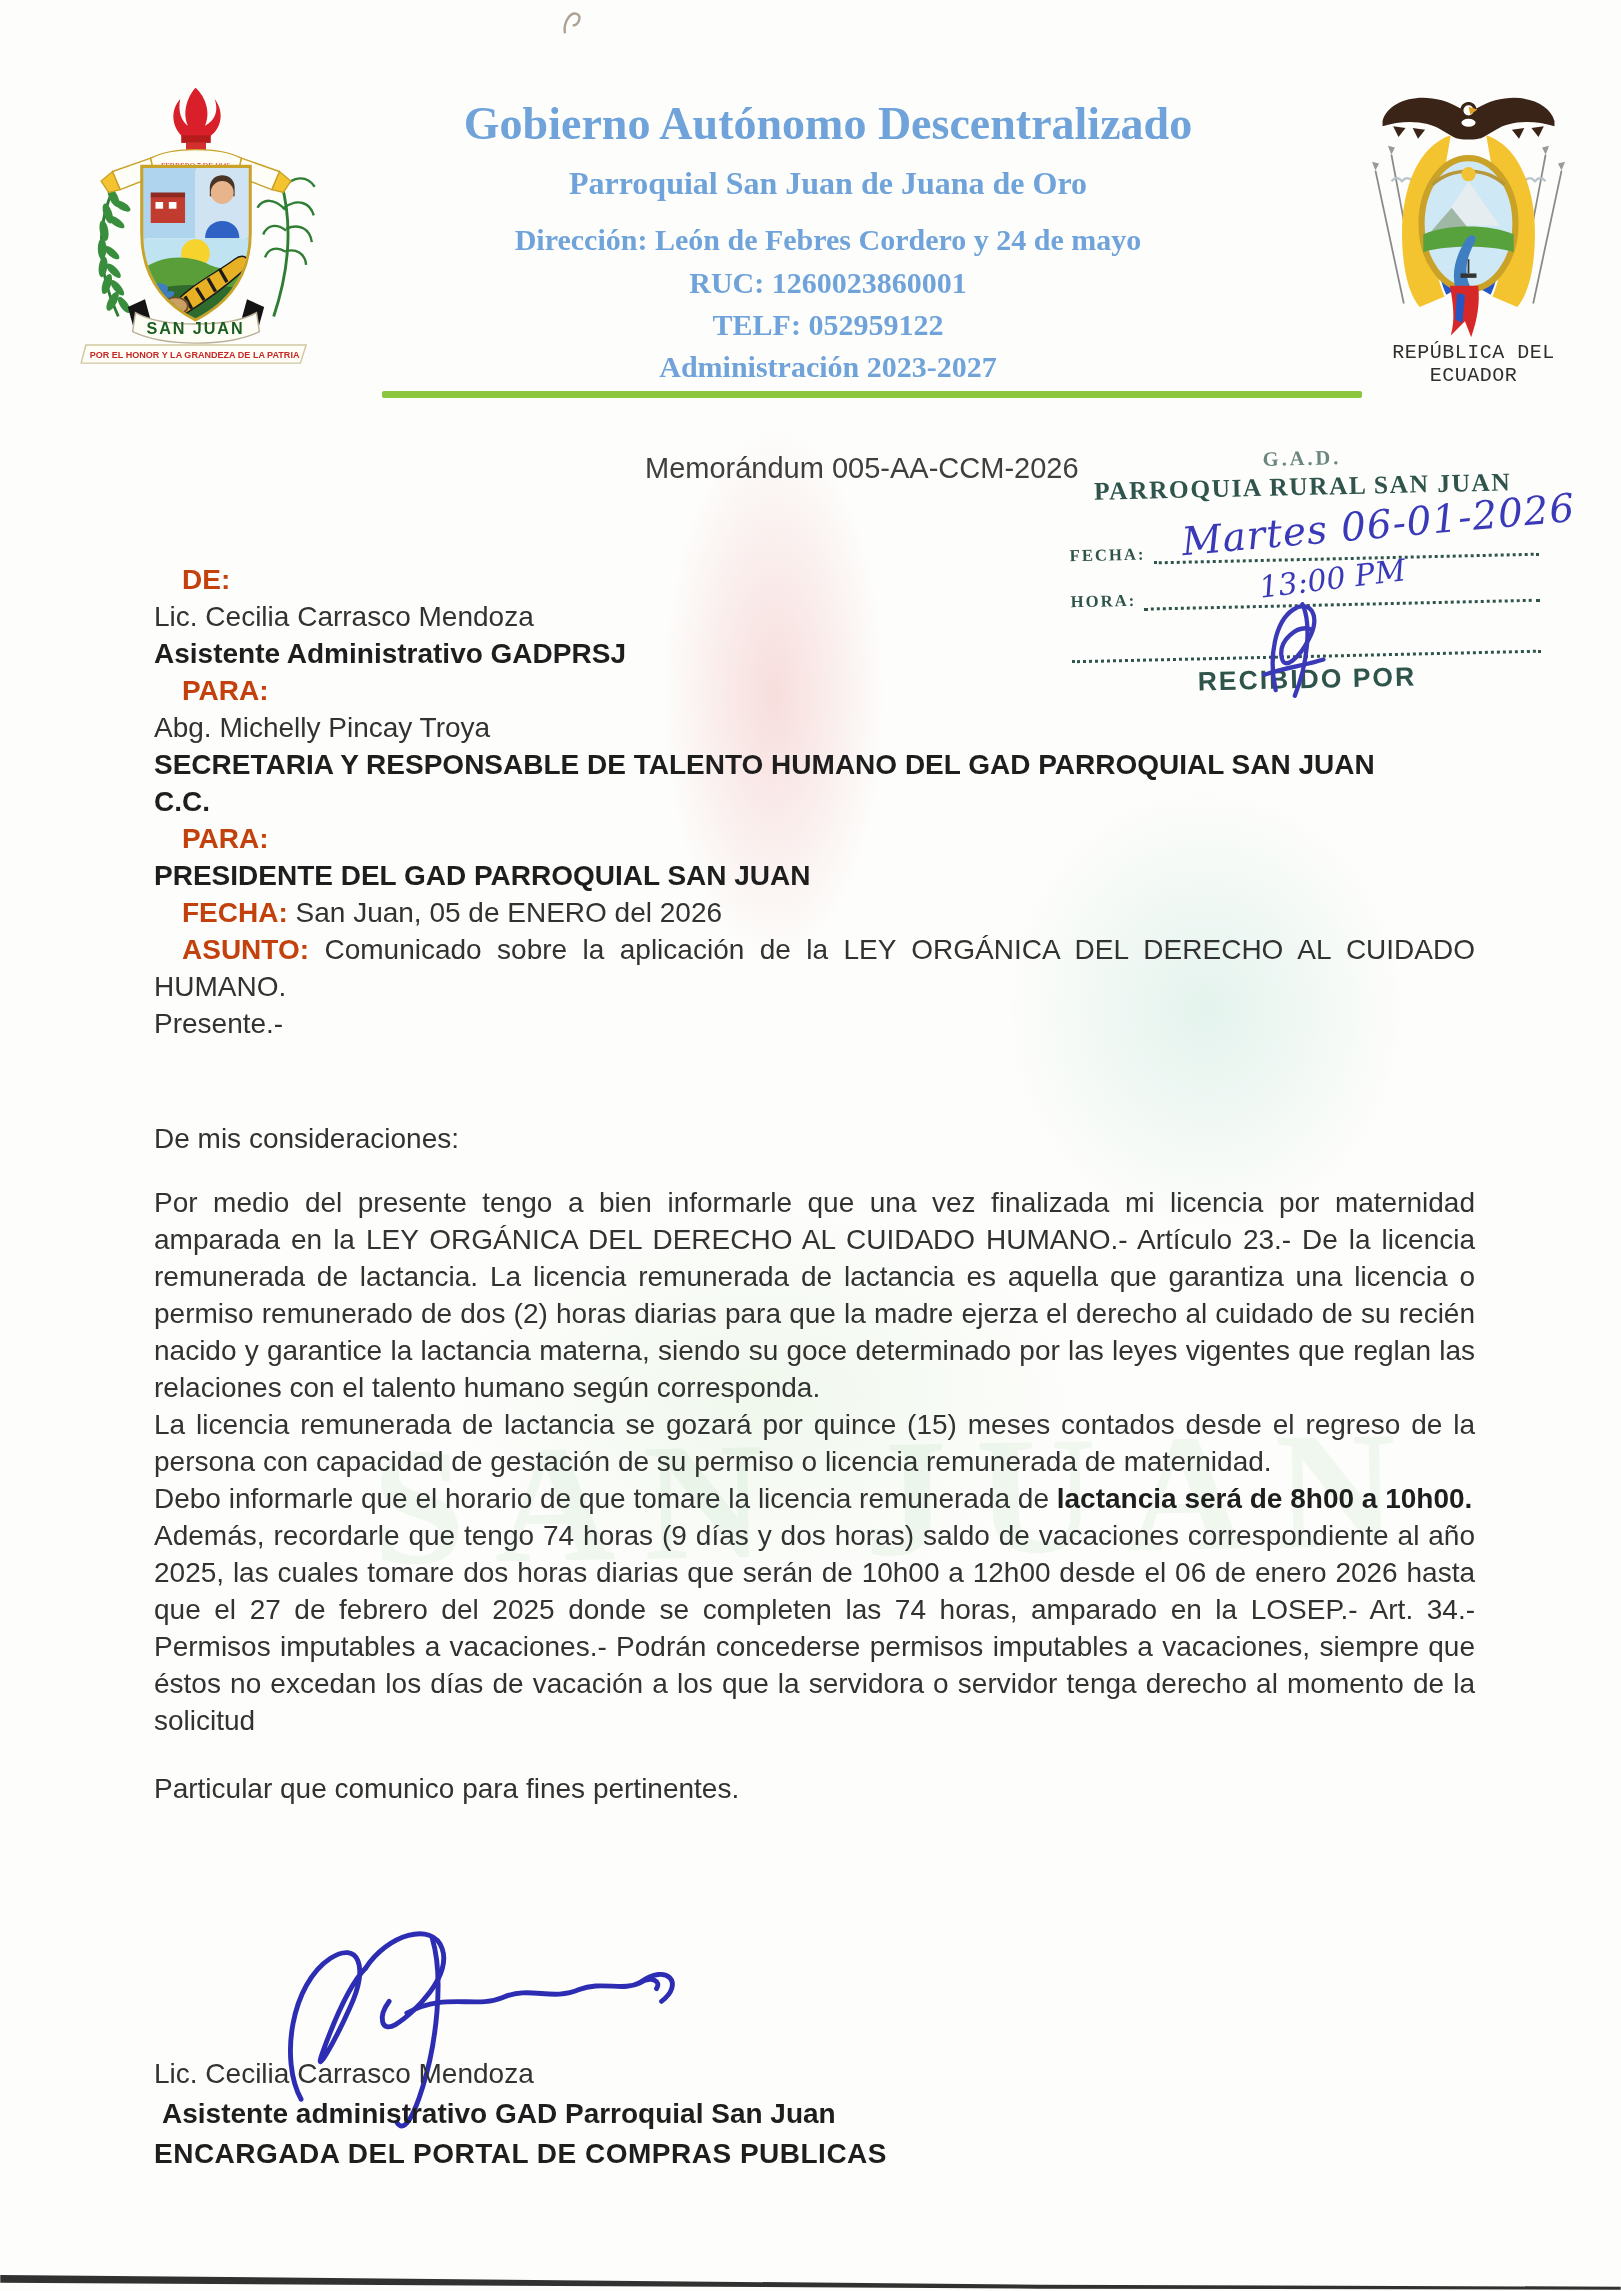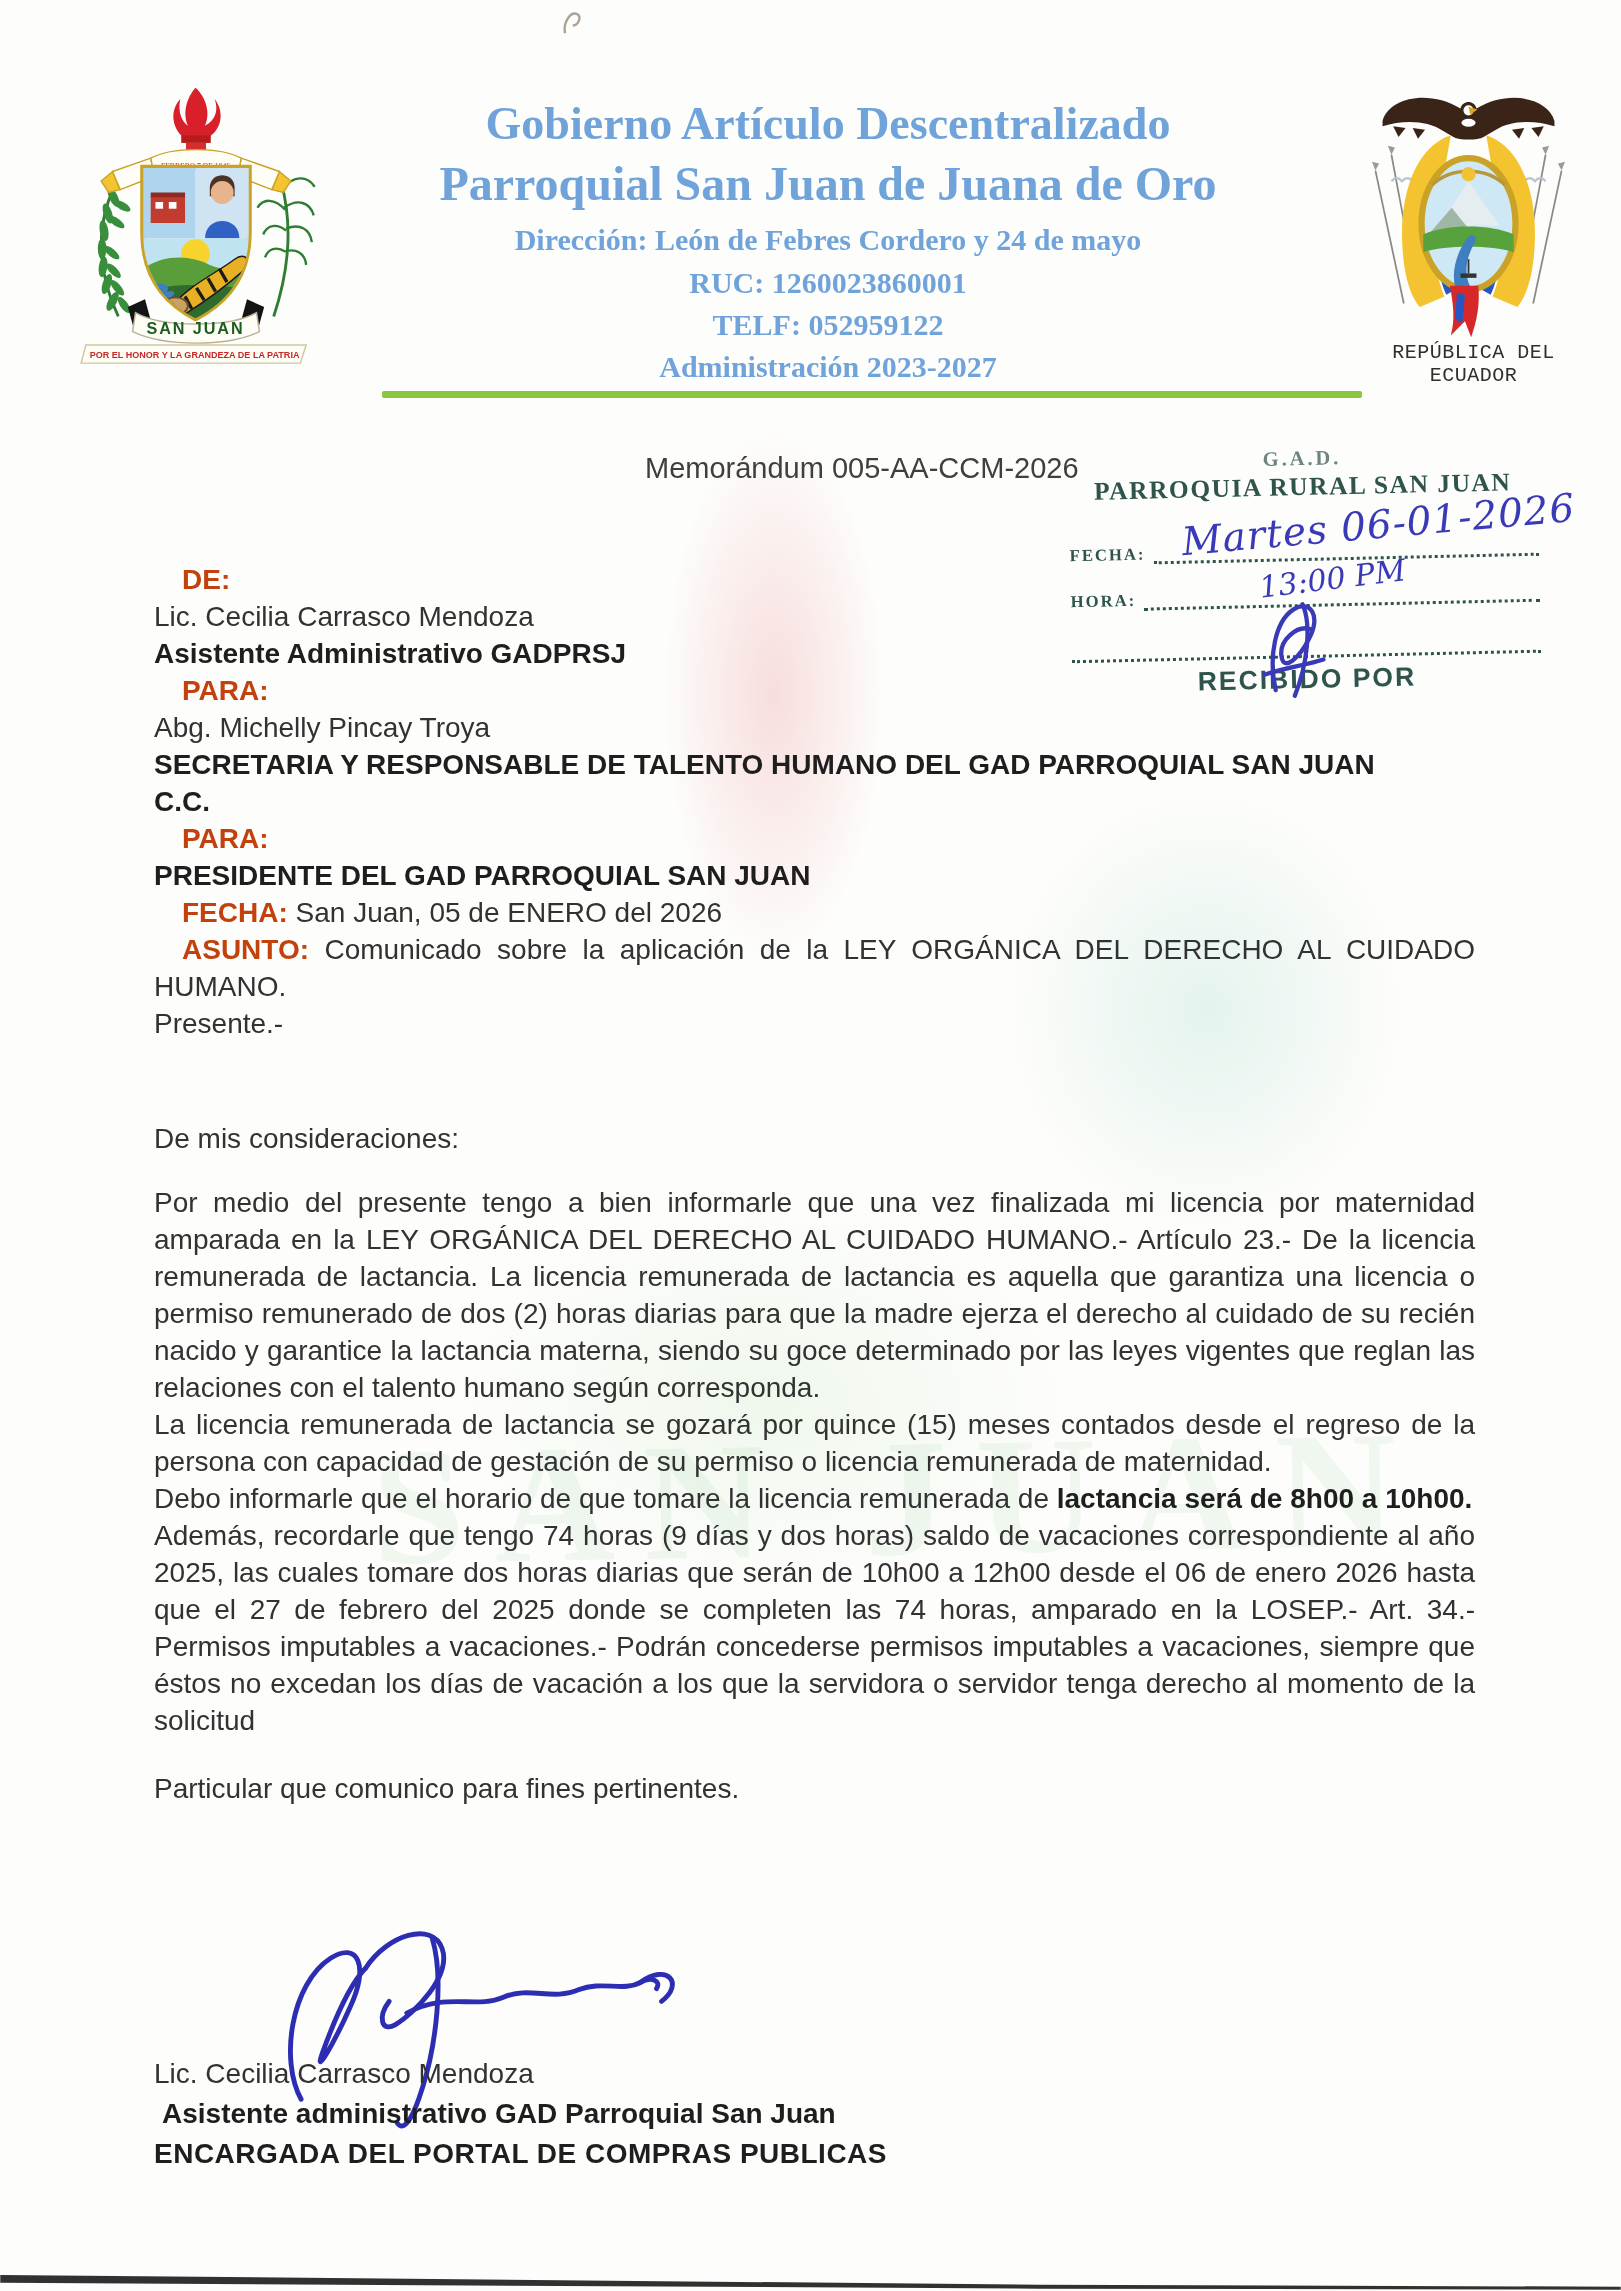--- a/index.html
+++ b/index.html
@@ -20,21 +20,21 @@
     font-family:"Liberation Serif",serif; font-weight:bold; font-size:167px; letter-spacing:29px;
     color:rgba(130,200,140,.10); transform:rotate(-1deg);}
   
   .crest-left{position:absolute; left:71px; top:80px; width:250px; height:286px;}
   .crest-right{position:absolute; left:1358px; top:82px; width:221px; height:257px;}
   .crest-caption{position:absolute; left:1345px; top:341px; width:257px; text-align:center;
     font-family:Liberation Mono, monospace; font-size:20px; letter-spacing:0.5px; color:#2f2f2f;}
   .head-block{position:absolute; left:323px; top:94px; width:1010px; text-align:center;
     font-family:"Liberation Serif",serif; font-weight:bold;}
   .head-l1{font-size:46px; line-height:59px;}
-  .head-l2{font-size:48px; line-height:61px;}
+  .head-l2{font-size:32px; line-height:61px;}
   .head-l3{font-size:30px; line-height:44px; margin-top:3.9px;}
   .head-l4,.head-l5,.head-l6{font-size:30px; line-height:42px;}
   .green-rule{position:absolute; left:382px; top:391px; width:980px; height:6.9px;
     border-radius:2px;}
   
   .memo-heading{position:absolute; left:645px; top:452px; font-size:29px; color:#3f3f3f;}
   
   .stamp{position:absolute; left:1070px; top:447px; width:469px; transform:rotate(-1.3deg);
     font-family:"Liberation Serif",serif;}
   .stamp-l1{text-align:center; font-size:20.6px; letter-spacing:2.9px; opacity:.7; font-weight:bold;}
@@ -211,21 +211,21 @@
     <path d="M100,232 C95,212 103,192 112,178 C117,170 126,172 122,181 C113,197 109,215 117,231 Z" fill="#3f7fc1"></path>
     <rect x="106" y="216" width="18" height="5" fill="#333"></rect>
     <line x1="115" y1="200" x2="115" y2="216" stroke="#333" stroke-width="2"></line>
 
     <path d="M94,230 C98,252 100,268 95,286 L111,270 L118,288 C125,268 128,250 126,230 Z" fill="#d62828"></path>
     <polygon points="102,238 111,240 108,272 100,268" fill="#2457c5"></polygon>
   </svg>
   <div class="crest-caption">REPÚBLICA DEL ECUADOR</div>
 
   <div class="head-block" style="color: rgb(111, 163, 217);">
-    <div class="head-l1">Gobierno Artículo Descentralizado</div>
+    <div class="head-l1">Gobierno Autónomo Descentralizado</div>
     <div class="head-l2">Parroquial San Juan de Juana de Oro</div>
     <div class="head-l3">Dirección: León de Febres Cordero y 24 de mayo</div>
     <div class="head-l4">RUC: 1260023860001</div>
     <div class="head-l5">TELF: 052959122</div>
     <div class="head-l6">Administración 2023-2027</div>
   </div>
   <div class="green-rule" style="background: rgb(140, 198, 62);"></div>
 
   <div class="memo-heading">Memorándum 005-AA-CCM-2026</div>
 

